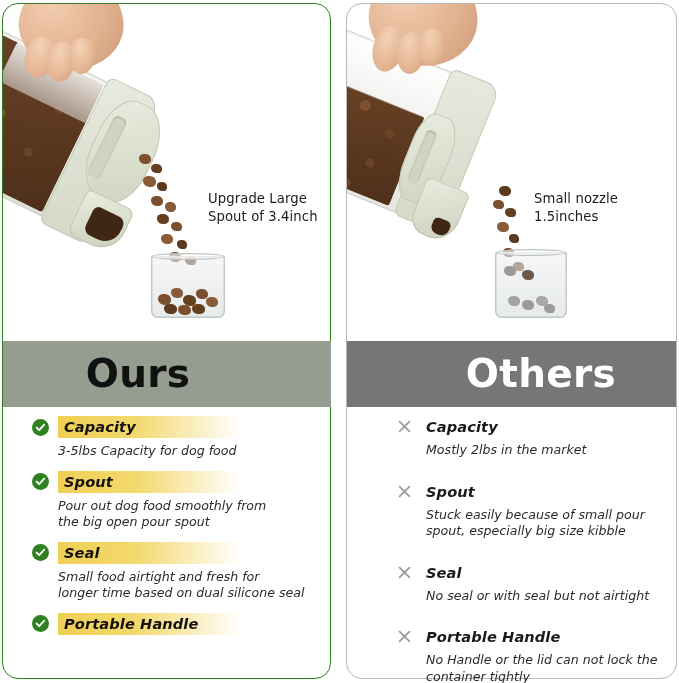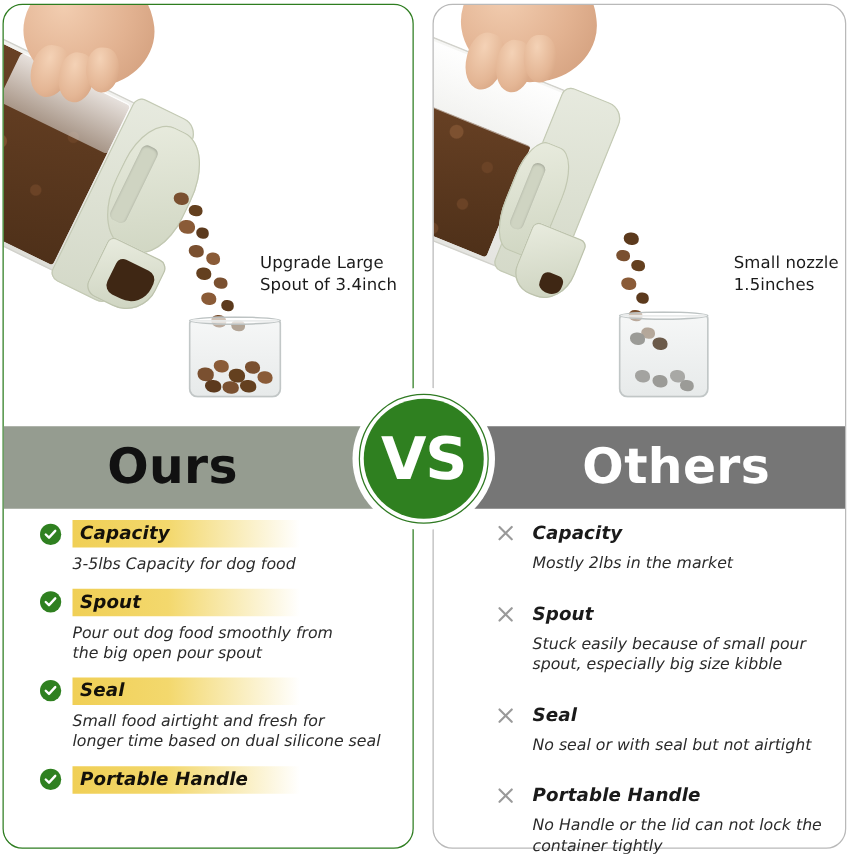--- a/index.html
+++ b/index.html
@@ -87,21 +87,21 @@
   .cup-rim{
     position:absolute;height:7px;border-radius:50%;
     background:rgba(255,255,255,.65);box-shadow:inset 0 0 0 1.3px rgba(182,188,188,.9);
   }
   .cup-food{position:absolute;border-radius:0 0 6px 6px;overflow:hidden;}
   .bit{position:absolute;border-radius:42% 48% 40% 52%;}
 
   
   .caption{
     position:absolute;color:#1b1b1b;font-size:13.2px;line-height:18.4px;
-    font-family:"DejaVu Sans", sans-serif;white-space:pre-line;letter-spacing:.1px;margin-top:12px;
+    font-family:"DejaVu Sans", sans-serif;white-space:pre-line;letter-spacing:.1px;
   }
 
   
   .band{position:absolute;top:341px;height:66px;}
   .band.left{left:3px;width:328px;background:#959c90;}
   .band.right{left:347px;width:329px;background:#767676;}
   .band-label{
     position:absolute;top:341px;height:66px;line-height:66px;
     font-size:39px;font-weight:700;font-family:"DejaVu Sans", sans-serif;
     letter-spacing:.3px;
@@ -263,37 +263,31 @@
       <div class="cup-food" style="left:151px;top:258px;width:66px;height:54px;">
         <div class="bit" style="left:6px;top:4px;width:12px;height:10px;background:#9b9b97;"></div>
         <div class="bit" style="left:24px;top:8px;width:12px;height:10px;background:#6b5a4a;"></div>
         <div class="bit" style="left:10px;top:34px;width:12px;height:10px;background:#a3a3a0;"></div>
         <div class="bit" style="left:24px;top:38px;width:12px;height:10px;background:#9b9b97;"></div>
         <div class="bit" style="left:38px;top:34px;width:12px;height:10px;background:#a8a8a5;"></div>
         <div class="bit" style="left:46px;top:42px;width:11px;height:9px;background:#9b9b97;"></div>
       </div>
     </div>
   </div>
-  <div class="caption" style="left:587px;top:190px;">Small nozzle
+  <div class="caption" style="left:534px;top:190px;">Small nozzle
 1.5inches</div>
 
   <div class="col-frame ours"></div>
   <div class="col-frame others"></div>
 
   <div class="band left"></div>
   <div class="band right"></div>
   <div class="band-label ours">Ours</div>
   <div class="band-label others">Others</div>
 
-  <div class="vs-badge">
-    <div class="vs-ring"></div>
-    <div class="vs-disc">
-      <span class="vs-text">VS</span>
-    </div>
-  </div>
 
   <div class="list left">
 
     <div class="feat left">
       <div class="row">
         <span class="ico ico-check">
           <svg width="11" height="11" viewBox="0 0 11 11">
               <path d="M1.6 5.6 L4.2 8.1 L9.2 2.7" stroke="#ffffff" stroke-width="1.9" fill="none" stroke-linecap="round" stroke-linejoin="round"></path>
             </svg>
         </span>

